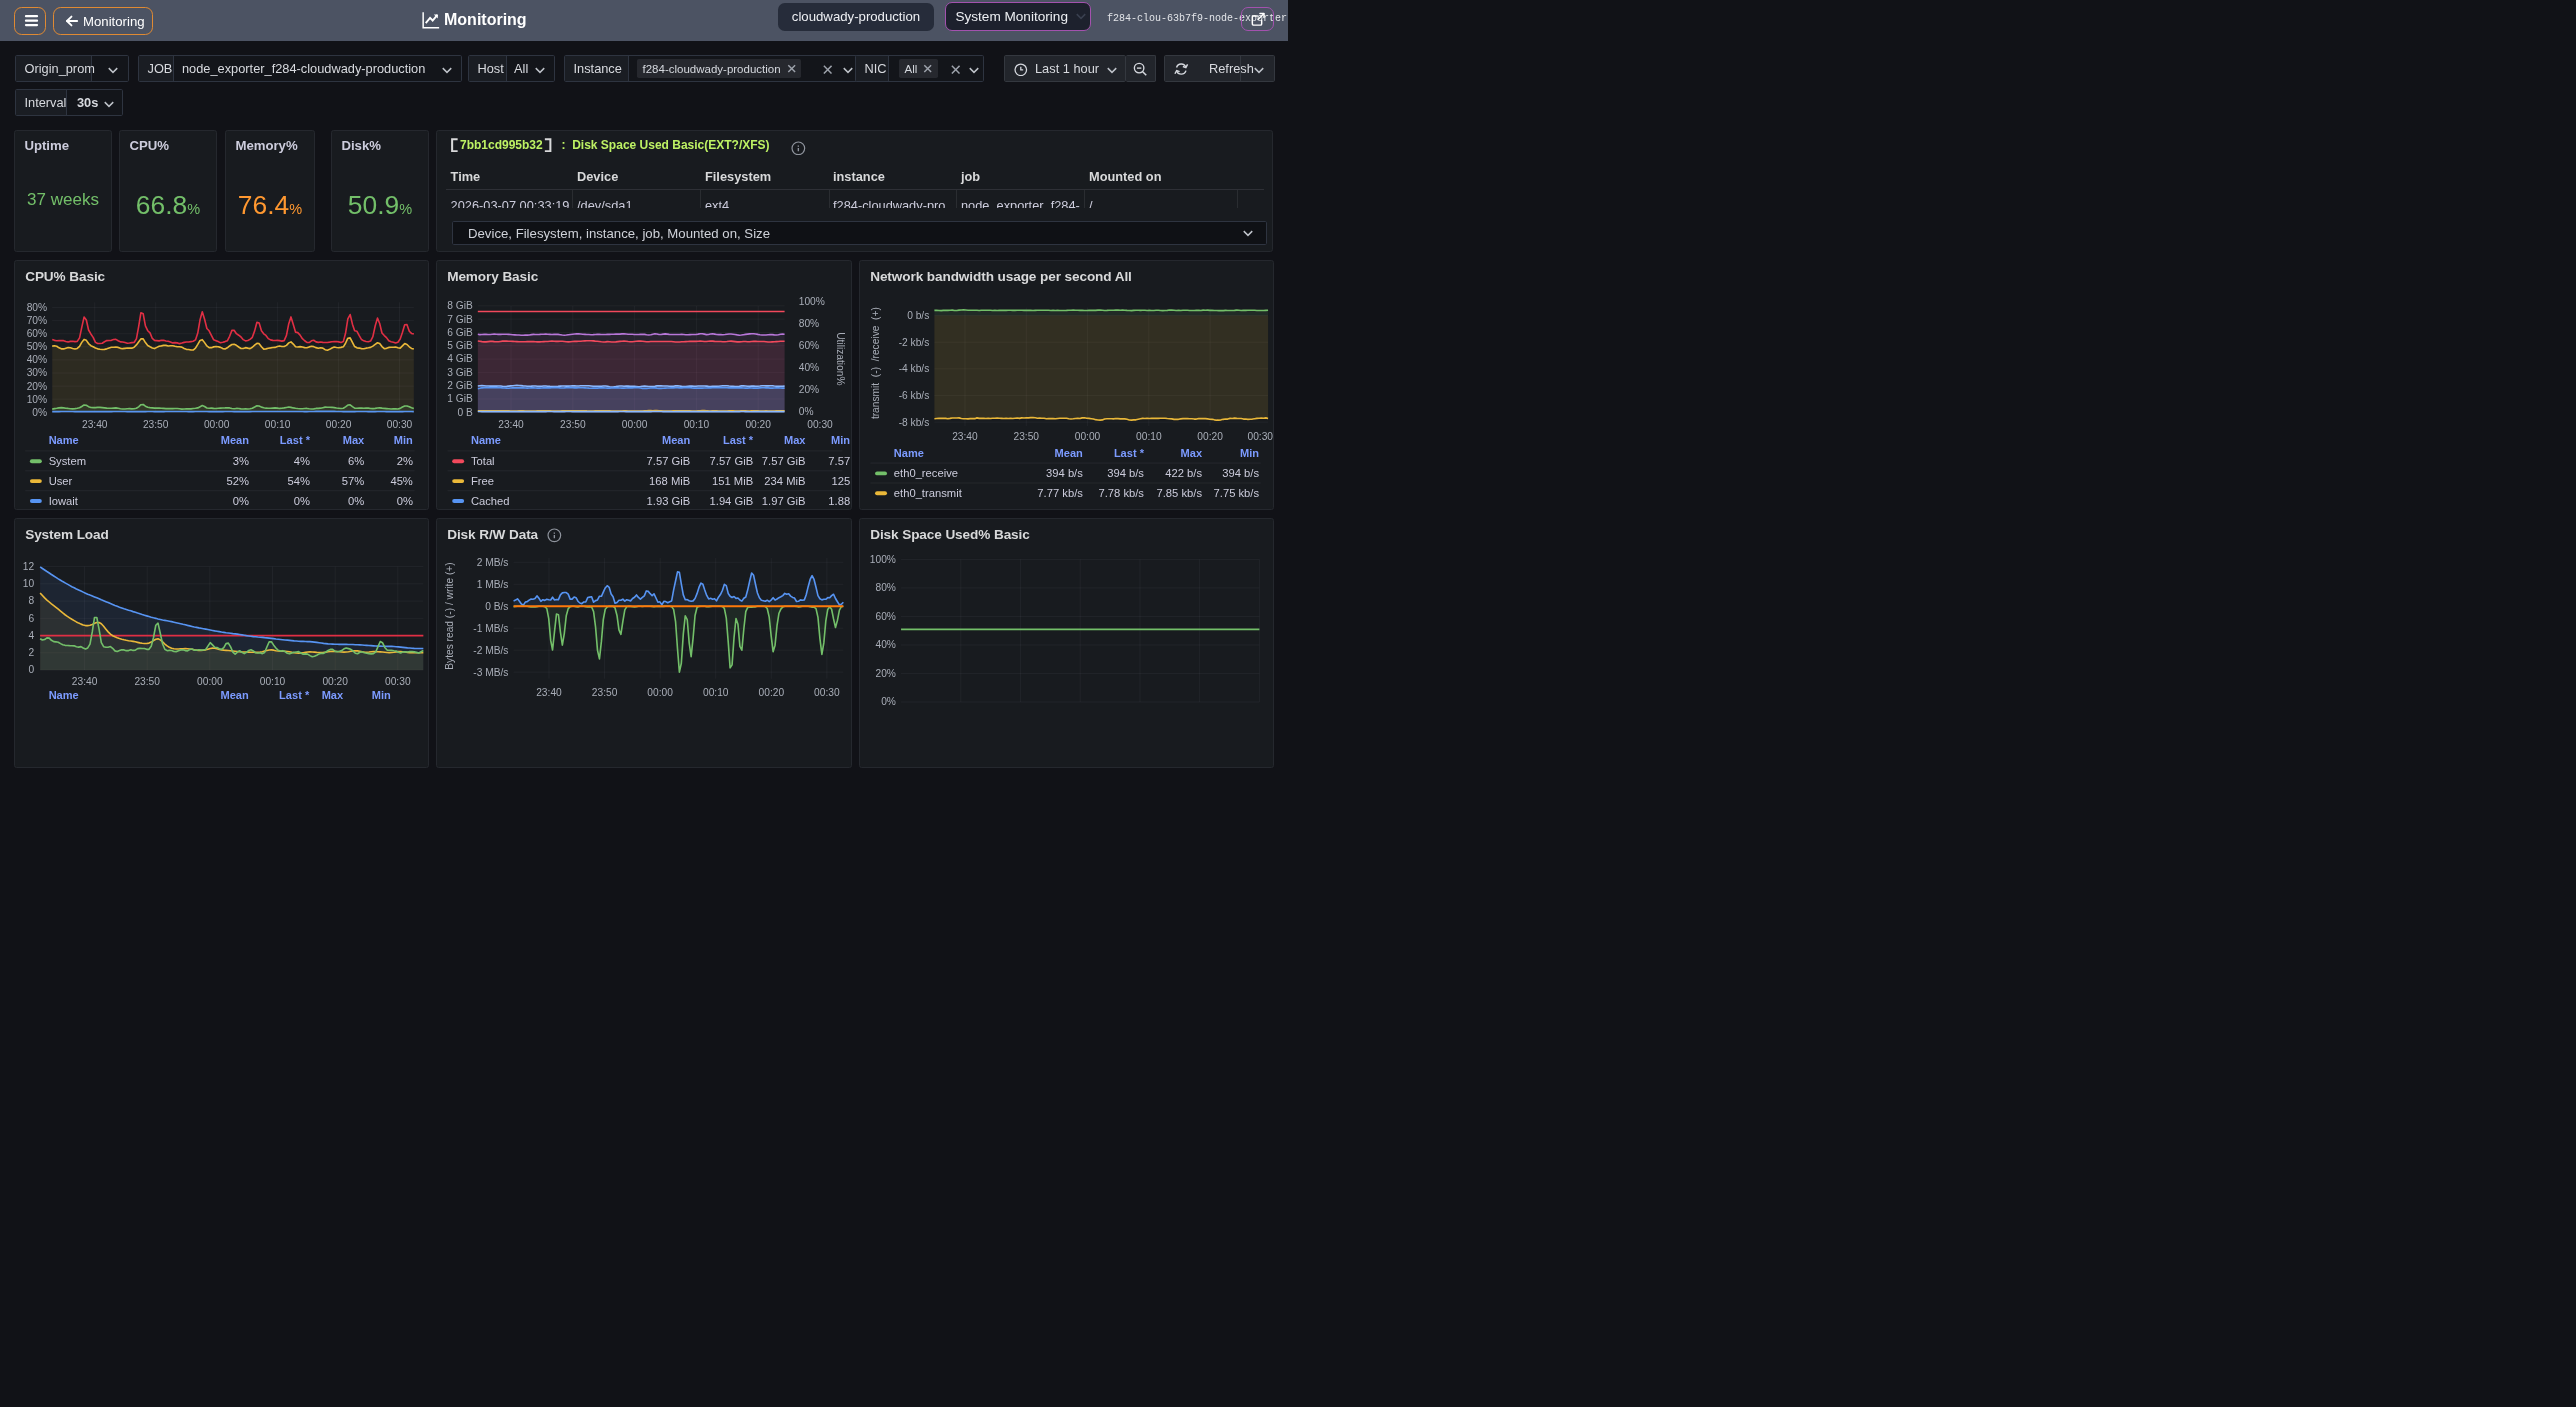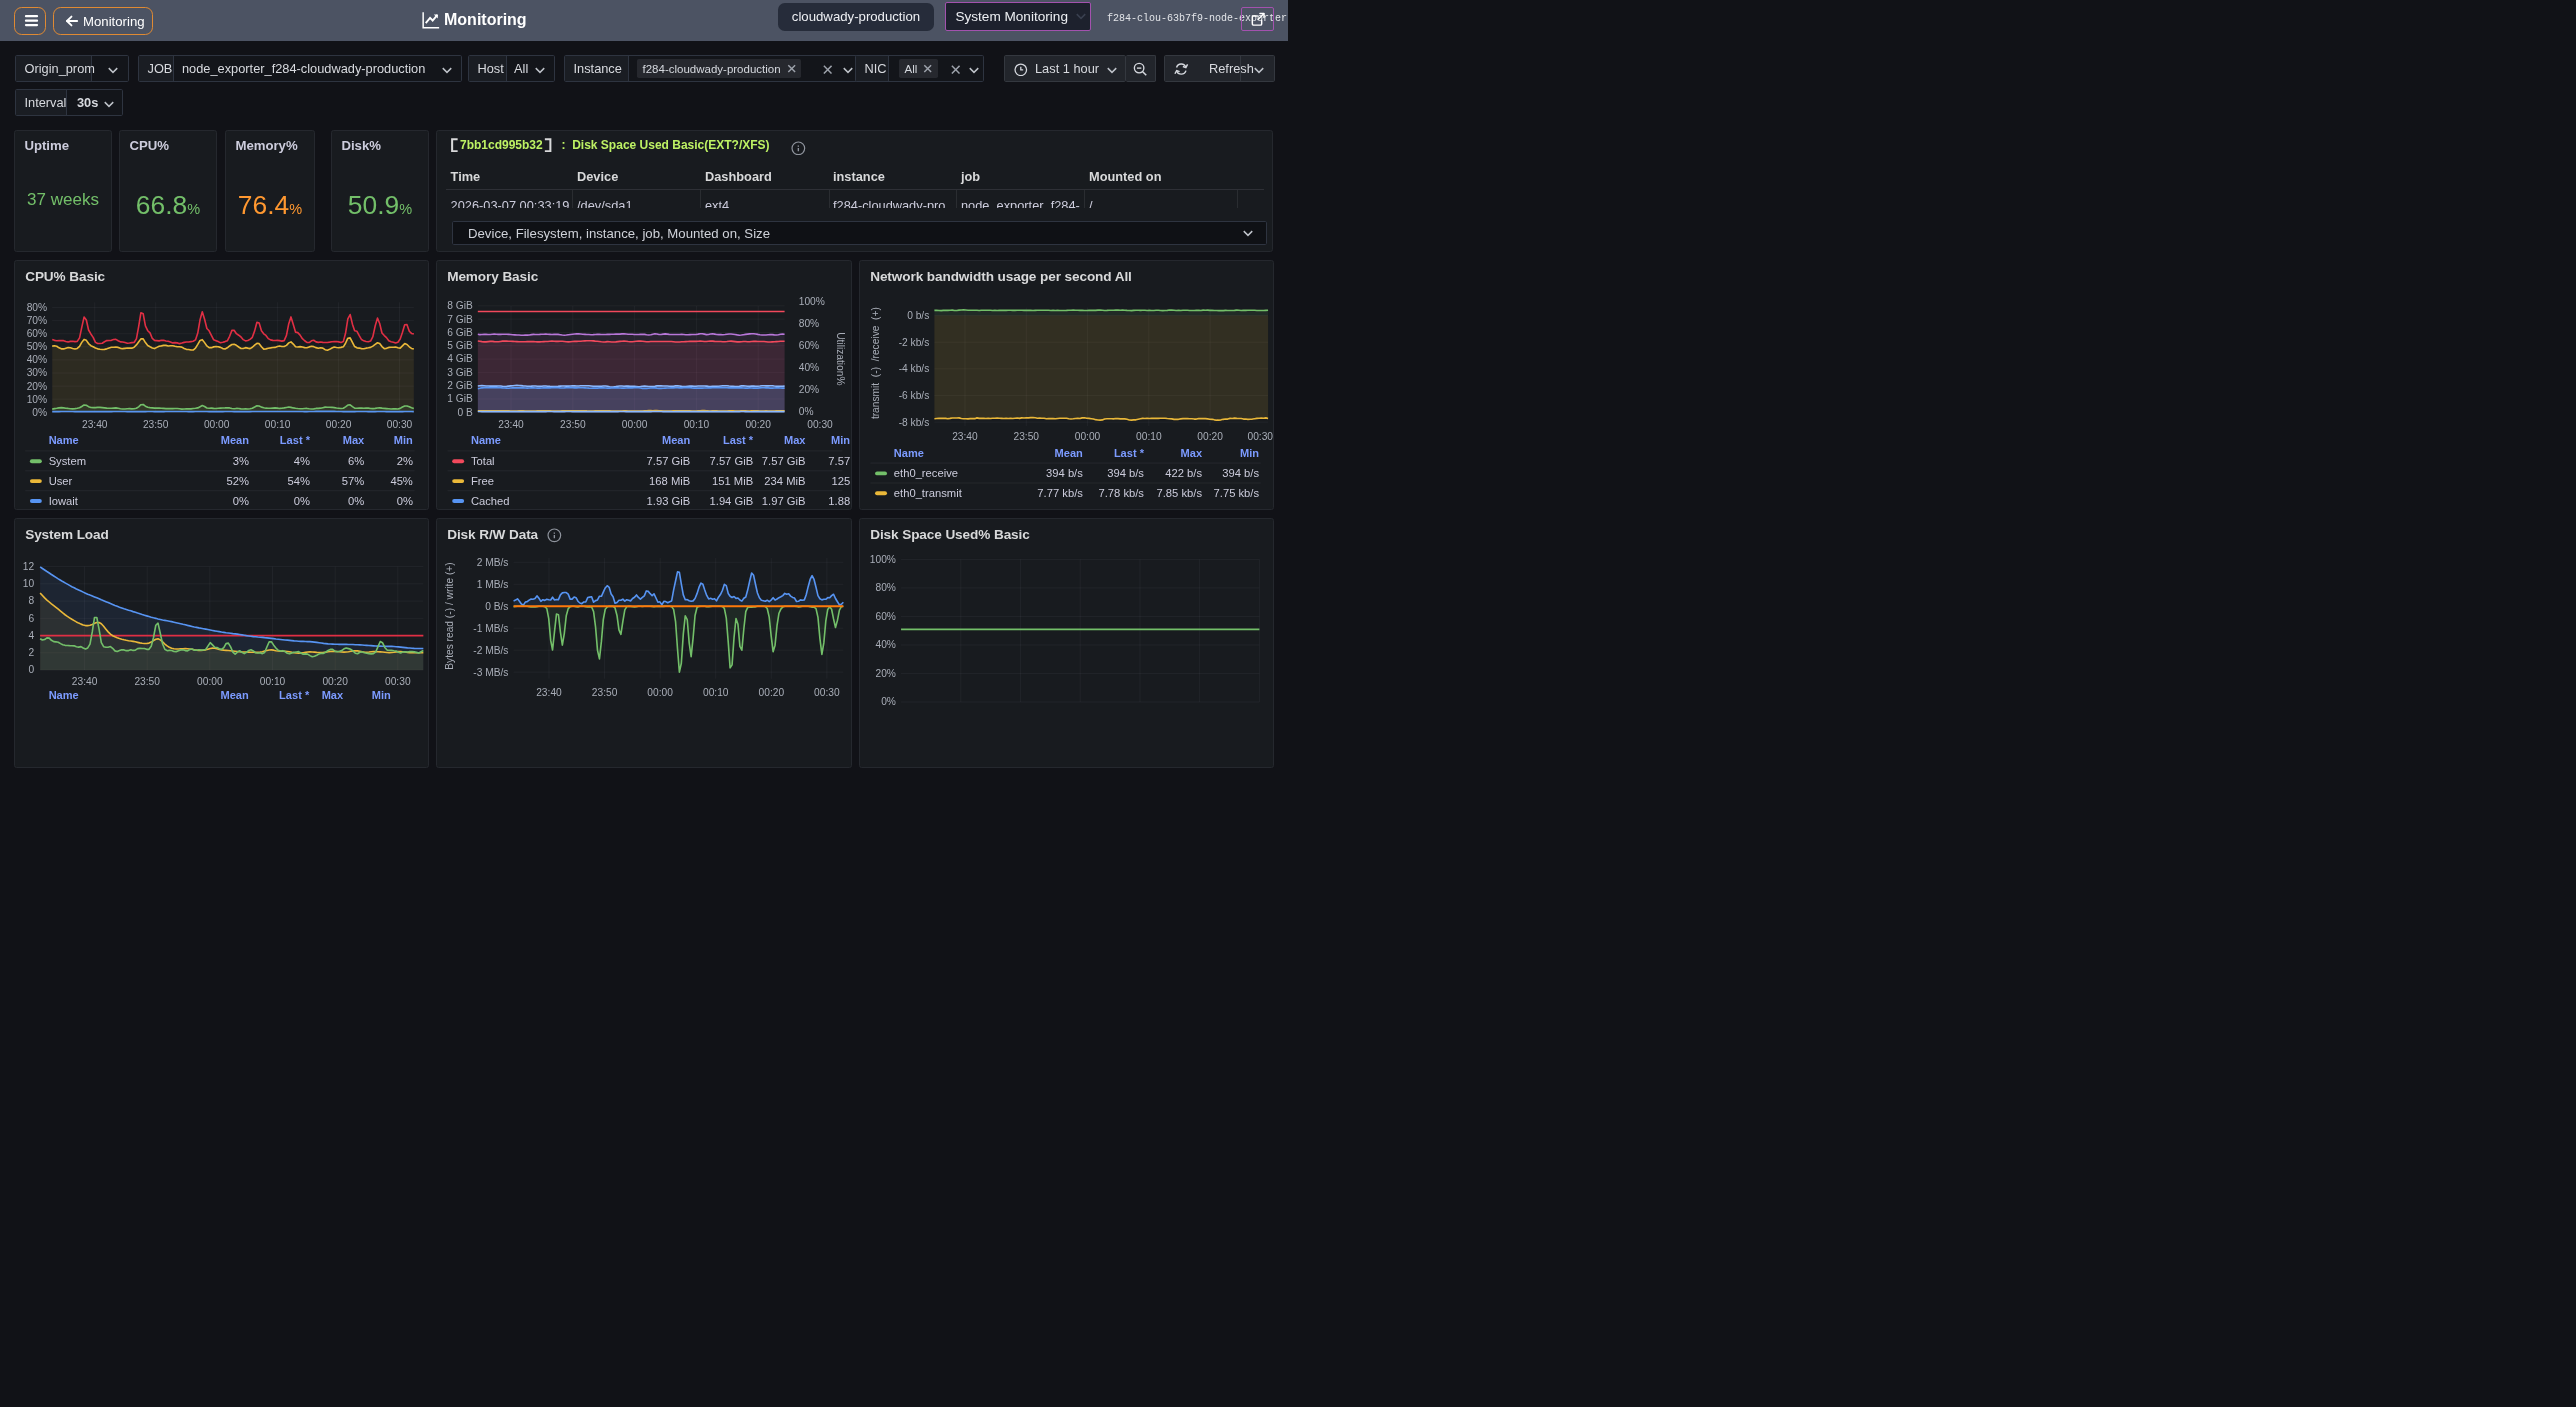--- a/index.html
+++ b/index.html
@@ -1,19 +1,19 @@
 <!DOCTYPE html>
 <html style="font-size:13.6px"><head><meta charset="utf-8"><style>
 *{margin:0;padding:0;box-sizing:border-box}
 html,body{width:1288px;height:704px;overflow:hidden;background:#111217;
  font-family:"Liberation Sans",sans-serif;-webkit-font-smoothing:antialiased}
 .abs{position:absolute}
 .nav{position:absolute;left:0;top:0;width:1288px;height:41px;background:#4C5363}
 .obtn{position:absolute;border:1.3px solid #E08A33;border-radius:7.7px}
-.pbtn{position:absolute;border:1.3px solid #A352AE;border-radius:2px}
+.pbtn{position:absolute;border:1.3px solid #A352AE;border-radius:7px}
 .nav .txt{color:#fff;font-size:13.2px}
 .panel{position:absolute;background:#181B1F;border:0.9px solid #25282E;border-radius:2.6px}
 .ptitle{position:absolute;left:10.2px;top:7.7px;font-size:13.6px;font-weight:700;color:#D8D9DA;letter-spacing:-0.1px}
 .stitle{position:absolute;left:9.4px;top:6.8px;font-size:13.2px;font-weight:700;color:#CCCCDC}
 .sval{position:absolute;left:0;right:0;top:59px;text-align:center;font-weight:500}
 svg{position:absolute;left:0;top:0}
 svg .ax{font-family:"Liberation Sans",sans-serif;font-size:12px;fill:#A9AEB8}
 svg .gl{stroke:rgba(204,204,220,0.065);stroke-width:1}
 svg .s{fill:none;stroke-width:1.9;stroke-linejoin:round}
 svg .lh{font-family:"Liberation Sans",sans-serif;font-size:13px;font-weight:700;fill:#7C9BFF}
@@ -184,21 +184,21 @@
       <span style="margin:0 6.8px 0 8.5px">:</span>
       <span>Disk Space Used Basic(EXT?/XFS)</span>
     </div>
     <svg class="abs" style="left:354px;top:9.8px" width="14.7" height="14.7" viewBox="0 0 17.1875 17.1875">
       <circle cx="8.6" cy="8.6" r="7.3999999999999995" fill="none" stroke="#8E939C" stroke-width="1.4"></circle>
       <line x1="8.6" y1="5.3999999999999995" x2="8.6" y2="6.6" stroke="#8E939C" stroke-width="1.6"></line>
       <line x1="8.6" y1="8.2" x2="8.6" y2="12.0" stroke="#8E939C" stroke-width="1.6"></line>
     </svg>
     <div class="abs" style="left:13.6px;top:38px;font-size:12.8px;font-weight:700;color:#D8D9DA">Time</div>
     <div class="abs" style="left:140px;top:38px;font-size:12.8px;font-weight:700;color:#D8D9DA">Device</div>
-    <div class="abs" style="left:268px;top:38px;font-size:12.8px;font-weight:700;color:#D8D9DA">Dashboard</div>
+    <div class="abs" style="left:268px;top:38px;font-size:12.8px;font-weight:700;color:#D8D9DA">Filesystem</div>
     <div class="abs" style="left:396px;top:38px;font-size:12.8px;font-weight:700;color:#D8D9DA">instance</div>
     <div class="abs" style="left:524px;top:38px;font-size:12.8px;font-weight:700;color:#D8D9DA">job</div>
     <div class="abs" style="left:652px;top:38px;font-size:12.8px;font-weight:700;color:#D8D9DA">Mounted on</div>
     <div class="abs" style="left:8.5px;right:8.5px;top:58px;height:0.9px;background:rgba(204,204,220,0.12)"></div>
     <div class="abs" style="left:0;top:58px;height:18.5px;right:0;overflow:hidden">
       <div class="abs" style="left:13.6px;top:9px;font-size:12.8px;color:#CCCCDC;white-space:nowrap">2026-03-07 00:33:19</div>
       <div class="abs" style="left:140px;top:9px;font-size:12.8px;color:#CCCCDC;white-space:nowrap">/dev/sda1</div>
       <div class="abs" style="left:268px;top:9px;font-size:12.8px;color:#CCCCDC;white-space:nowrap">ext4</div>
       <div class="abs" style="left:396px;top:9px;font-size:12.8px;color:#CCCCDC;white-space:nowrap">f284-cloudwady-pro</div>
       <div class="abs" style="left:524px;top:9px;font-size:12.8px;color:#CCCCDC;white-space:nowrap">node_exporter_f284-</div>

